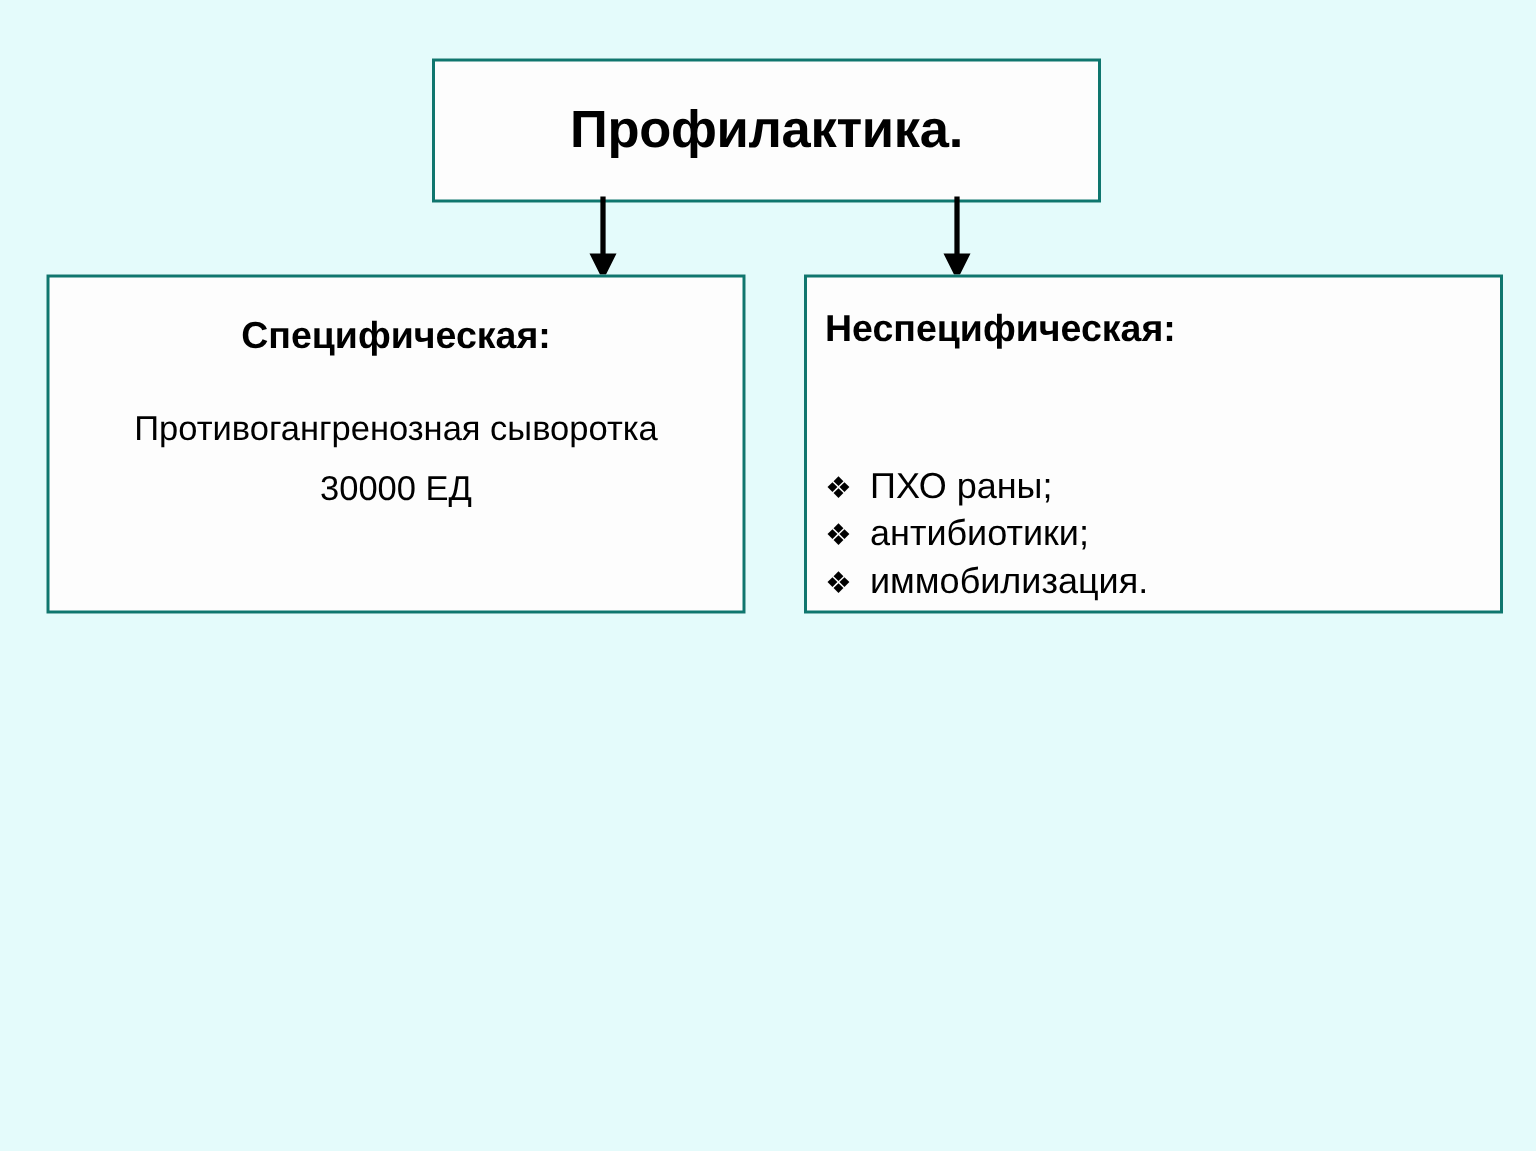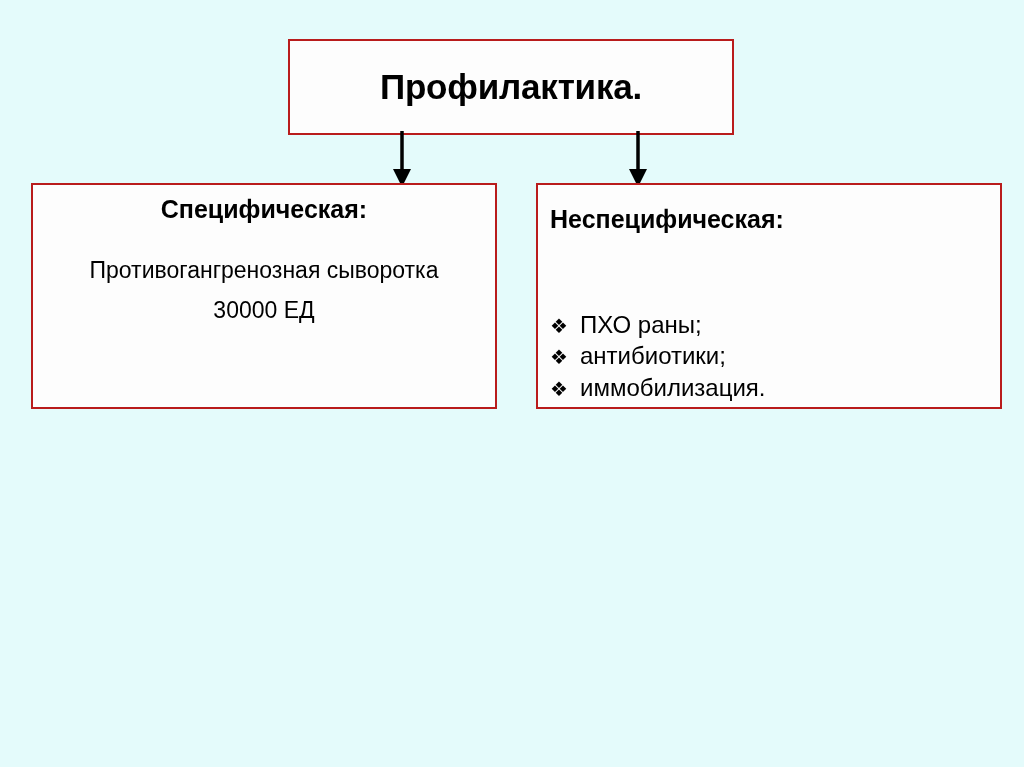--- a/index.html
+++ b/index.html
@@ -19,21 +19,21 @@
     position: relative;
     width: 1024px;
     height: 767px;
     background: #e4fbfb;
   }
 
   
   .node {
     position: absolute;
     background: #fdfdfd;
-    border: 2px solid #b91c1c;
+    border: 2px solid #0f766e;
     box-sizing: border-box;
   }
 
   
   #title-box {
     left: 288px;
     top: 39px;
     width: 446px;
     height: 96px;
     display: flex;
@@ -47,21 +47,21 @@
     letter-spacing: -0.2px;
     white-space: nowrap;
   }
 
   
   #specific-box {
     left: 31px;
     top: 183px;
     width: 466px;
     height: 226px;
-    padding: 4px 10px 10px 10px;
+    padding: 19px 10px 10px 10px;
     display: flex;
     flex-direction: column;
     align-items: center;
   }
   #nonspecific-box {
     left: 536px;
     top: 183px;
     width: 466px;
     height: 226px;
     padding: 20px 10px 10px 12px;

